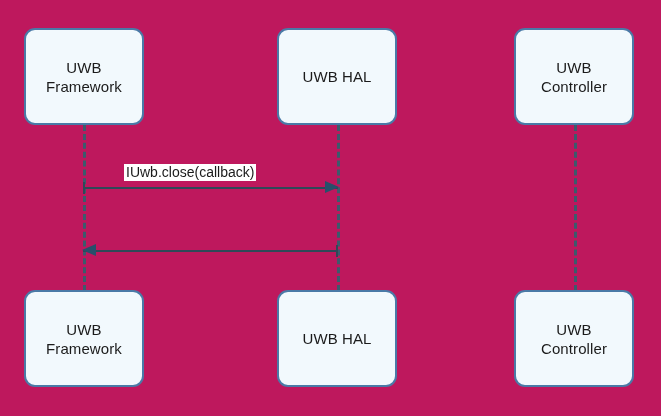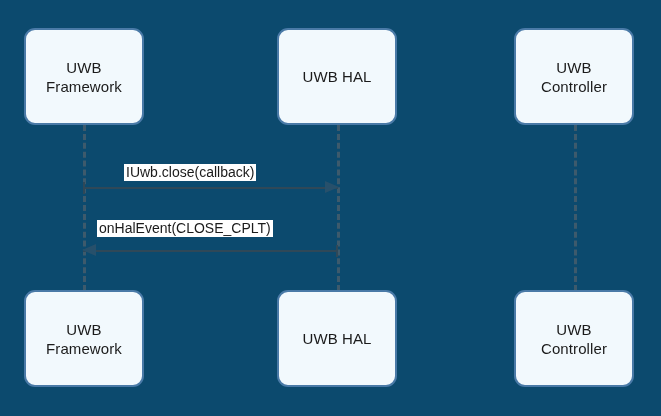--- a/index.html
+++ b/index.html
@@ -7,21 +7,21 @@
     padding: 0;
     background: #ffffff;
   }
   body {
     font-family: "Liberation Sans", sans-serif;
   }
   #canvas {
     position: relative;
     width: 661px;
     height: 416px;
-    background: #0c4a6e;
+    background: #be185d;
     overflow: hidden;
   }
   .lifeline {
     position: absolute;
     width: 0;
     border-left: 3px dashed #3d5a6c;
     z-index: 1;
   }
   .node-box {
     position: absolute;
@@ -121,21 +121,20 @@
     <div class="msg-line"></div>
     <div class="arrowhead right"></div>
   </div>
   <div class="msg-label" style="left:124px; top:164px;text-align:center;">IUwb.close(callback)</div>
 
   <div class="message" style="left:83px; top:250px; width:255px;">
     <div class="msg-stub-start" style="left:253px;"></div>
     <div class="msg-line"></div>
     <div class="arrowhead left"></div>
   </div>
-  <div class="msg-label" style="left:97px; top:220px;">onHalEvent(CLOSE_CPLT)</div>
 
   <div class="node-box" style="left:24px; top:290px;">
     <div class="node-label">UWB
 Framework</div>
   </div>
 
   <div class="node-box" style="left:277px; top:290px;">
     <div class="node-label">UWB HAL</div>
   </div>
 

